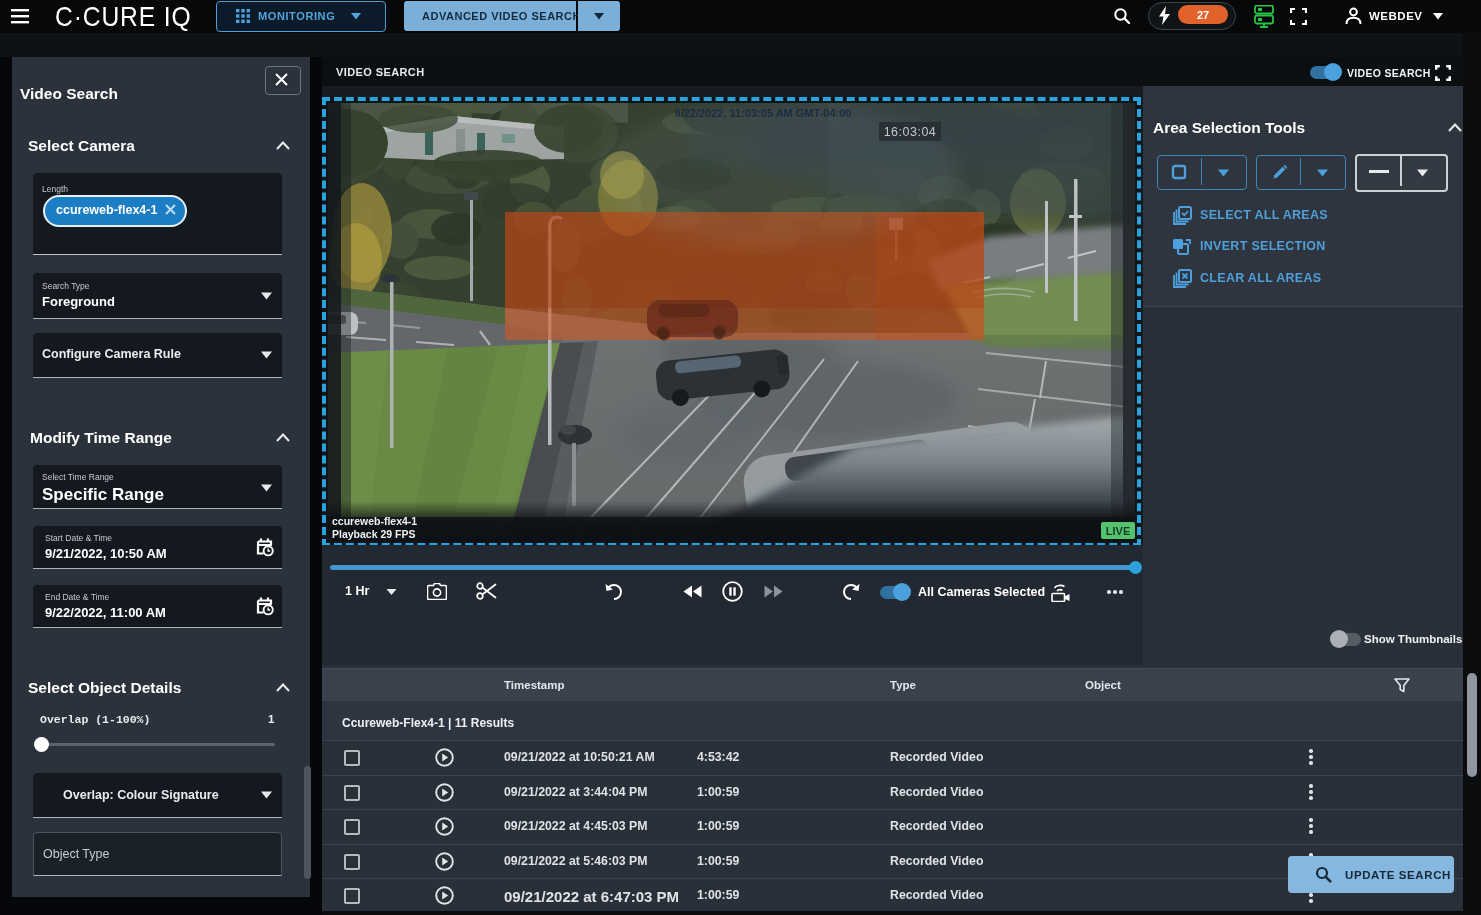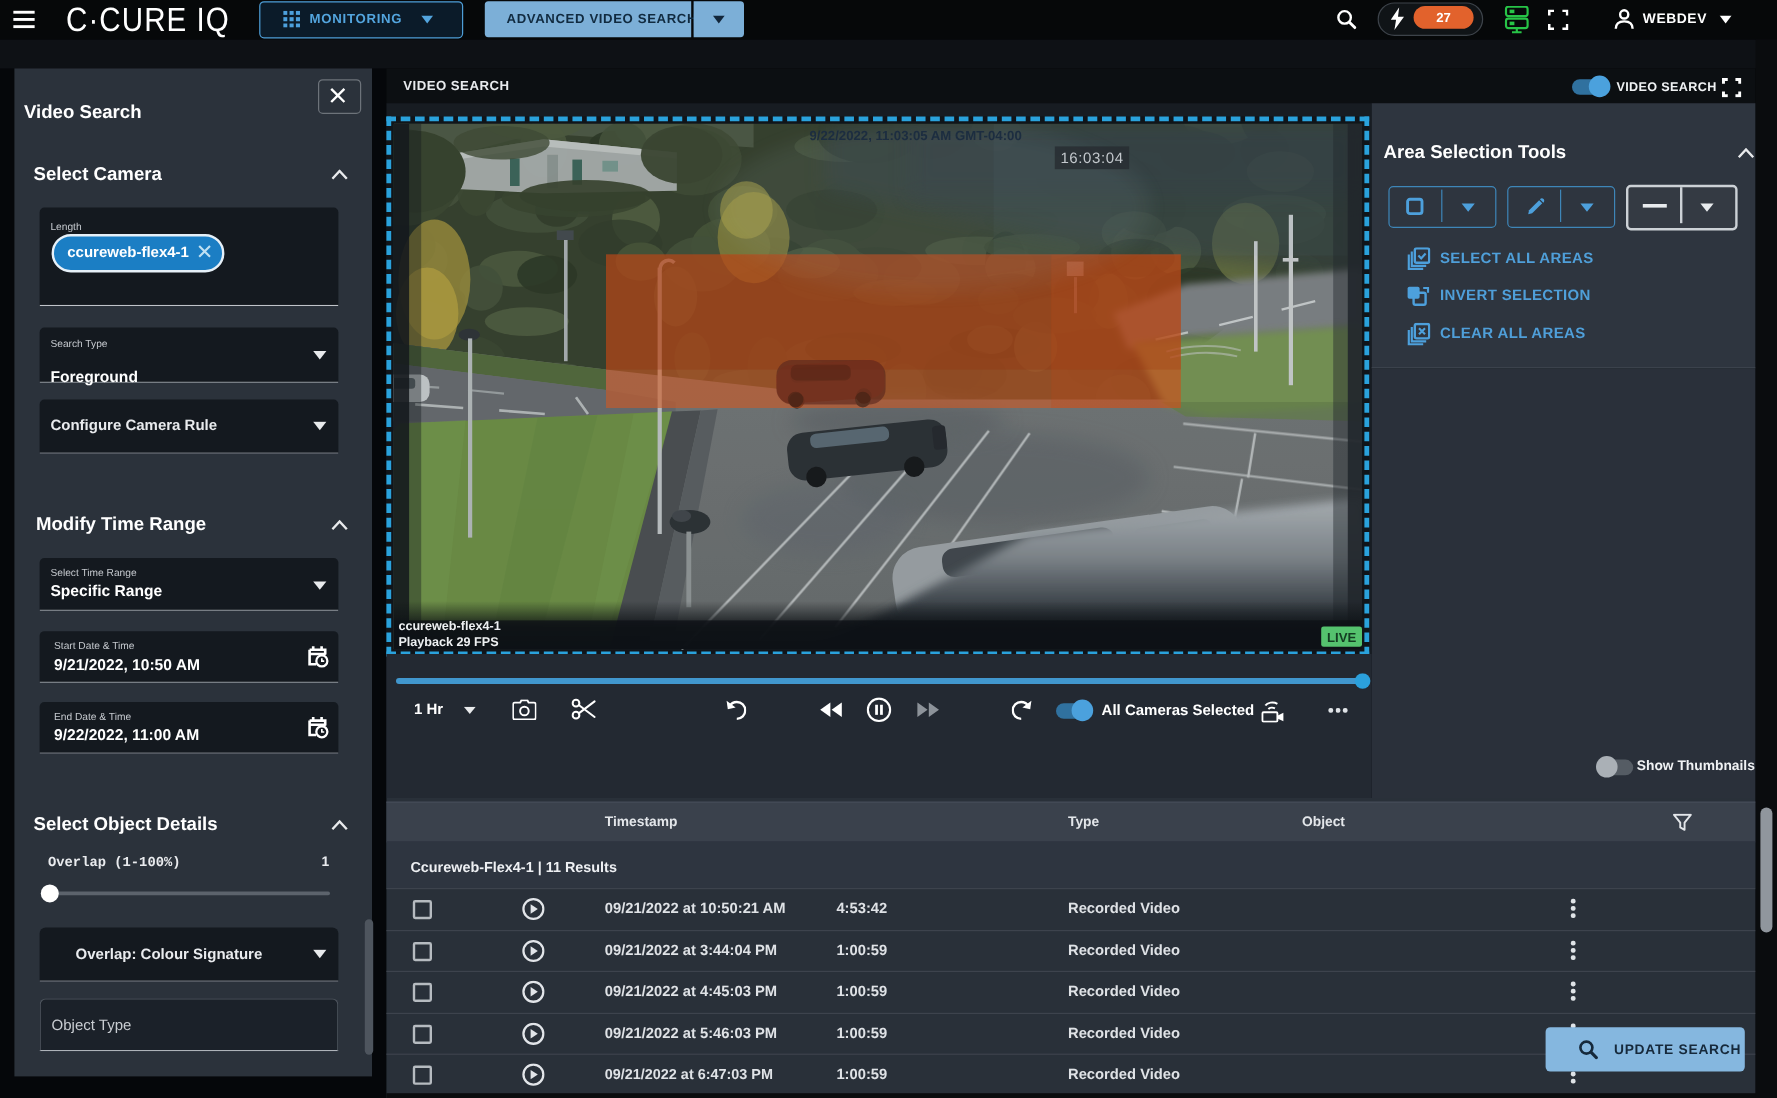--- a/index.html
+++ b/index.html
@@ -103,39 +103,39 @@
     <div class="abs" style="left:21px;top:116px;width:249px;height:81px;background:#14191f;border-radius:4px 4px 0 0;border-bottom:1px solid #c0c4c9;"></div>
     <div class="abs" style="left:30px;top:127px;font-size:8.5px;color:#c6cacf;">Length</div>
     <div class="abs" style="left:31px;top:138px;width:140px;height:28px;background:#1b7ec4;border:2px solid #e6f0f8;border-radius:16px;"></div>
     <div class="abs b" style="left:44px;top:146px;font-size:12.5px;color:#fff;">ccureweb-flex4-1</div>
     <svg class="abs" style="left:153px;top:147px;" width="11" height="11" viewBox="0 0 11 11">
         <path d="M1 1 L10 10 M10 1 L1 10" stroke="#bfe0f2" stroke-width="1.8"></path>
       </svg>
 
     <div class="abs" style="left:21px;top:216px;width:249px;height:45px;background:#14191f;border-radius:4px 4px 0 0;border-bottom:1px solid #aeb3b9;"></div>
     <div class="abs" style="left:30px;top:224px;font-size:8.5px;color:#c6cacf;">Search Type</div>
-    <div class="abs b" style="left:30px;top:237px;font-size:13px;color:#fff;margin-top:12px;">Foreground</div>
+    <div class="abs b" style="left:30px;top:237px;font-size:13px;color:#fff;">Foreground</div>
     <svg class="abs" style="left:248px;top:235px;" width="13" height="8" viewBox="0 0 13 8">
         <path d="M1 0.5 L12 0.5 L6.5 7.5 Z" fill="#e8eaec"></path>
       </svg>
 
     <div class="abs" style="left:21px;top:276px;width:249px;height:44px;background:#14191f;border-radius:4px 4px 0 0;border-bottom:1px solid #aeb3b9;"></div>
     <div class="abs b" style="left:30px;top:290px;font-size:12.5px;color:#e9ebee;">Configure Camera Rule</div>
     <svg class="abs" style="left:248px;top:294px;" width="13" height="8" viewBox="0 0 13 8">
         <path d="M1 0.5 L12 0.5 L6.5 7.5 Z" fill="#e8eaec"></path>
       </svg>
 
     <div class="abs b" style="left:18px;top:372px;font-size:15.5px;color:#fff;">Modify Time Range</div>
     <svg class="abs" style="left:264px;top:376px;" width="14" height="9" viewBox="0 0 14 9">
         <path d="M1 8 L7 1.5 L13 8" stroke="#e8eaec" stroke-width="2" fill="none"></path>
       </svg>
 
     <div class="abs" style="left:21px;top:408px;width:249px;height:43px;background:#14191f;border-radius:4px 4px 0 0;border-bottom:1px solid #aeb3b9;"></div>
     <div class="abs" style="left:30px;top:415px;font-size:8.5px;color:#c6cacf;">Select Time Range</div>
-    <div class="abs b" style="left:30px;top:428px;font-size:13px;color:#fff;text-align:center;">Specific Range</div>
+    <div class="abs b" style="left:30px;top:428px;font-size:17px;color:#fff;text-align:center;">Specific Range</div>
     <svg class="abs" style="left:248px;top:427px;" width="13" height="8" viewBox="0 0 13 8">
         <path d="M1 0.5 L12 0.5 L6.5 7.5 Z" fill="#e8eaec"></path>
       </svg>
 
     <div class="abs" style="left:21px;top:469px;width:249px;height:42px;background:#14191f;border-radius:4px 4px 0 0;border-bottom:1px solid #aeb3b9;"></div>
     <div class="abs" style="left:33px;top:476px;font-size:8.5px;color:#c6cacf;">Start Date &amp; Time</div>
     <div class="abs b" style="left:33px;top:489px;font-size:13px;color:#fff;">9/21/2022, 10:50 AM</div>
     <svg class="abs" style="left:243px;top:480px;" width="20" height="20" viewBox="0 0 20 20">
       <path d="M3 4.5 L16 4.5 L16 8.5 M3 4.5 L3 16.5 L8.5 16.5" fill="none" stroke="#fff" stroke-width="2.2"></path>
       <path d="M6 1.5 L6 5 M13 1.5 L13 5 M2.5 8 L16.5 8" stroke="#fff" stroke-width="2.2"></path>
@@ -639,21 +639,21 @@
   <div class="abs" style="left:890px;top:854px;font-size:12.3px;font-weight:bold;color:#dfe2e6;">Recorded Video</div>
   <div class="abs" style="left:1309px;top:853px;width:3.5px;height:3.5px;background:#dfe3e7;border-radius:50%;"></div>
   <div class="abs" style="left:1309px;top:859px;width:3.5px;height:3.5px;background:#dfe3e7;border-radius:50%;"></div>
   <div class="abs" style="left:1309px;top:865px;width:3.5px;height:3.5px;background:#dfe3e7;border-radius:50%;"></div>
   <div class="abs" style="left:322px;top:878px;width:1141px;height:1px;background:#3d434d;"></div>
   <div class="abs" style="left:344px;top:888px;width:12px;height:12px;border:2px solid #b6bbc0;border-radius:2px;"></div>
   <svg class="abs" style="left:435px;top:886px;" width="19" height="19" viewBox="0 0 19 19">
     <circle cx="9.5" cy="9.5" r="8.3" fill="none" stroke="#e2e5e9" stroke-width="1.9"></circle>
     <path d="M7.2 5.6 L13.2 9.5 L7.2 13.4 Z" fill="#e2e5e9"></path>
   </svg>
-  <div class="abs" style="left:504px;top:888px;font-size:12px;font-weight:bold;color:#dfe2e6;">09/21/2022 at 6:47:03 PM</div>
+  <div class="abs" style="left:504px;top:888px;font-size:15px;font-weight:bold;color:#dfe2e6;">09/21/2022 at 6:47:03 PM</div>
   <div class="abs" style="left:697px;top:888px;font-size:12.3px;font-weight:bold;color:#dfe2e6;">1:00:59</div>
   <div class="abs" style="left:890px;top:888px;font-size:12.3px;font-weight:bold;color:#dfe2e6;">Recorded Video</div>
   <div class="abs" style="left:1309px;top:887px;width:3.5px;height:3.5px;background:#dfe3e7;border-radius:50%;"></div>
   <div class="abs" style="left:1309px;top:893px;width:3.5px;height:3.5px;background:#dfe3e7;border-radius:50%;"></div>
   <div class="abs" style="left:1309px;top:899px;width:3.5px;height:3.5px;background:#dfe3e7;border-radius:50%;"></div>
 
   <div class="abs" style="left:1288px;top:856px;width:166px;height:37px;background:#85b7df;border-radius:4px;"></div>
   <svg class="abs" style="left:1315px;top:866px;" width="17" height="17" viewBox="0 0 17 17">
     <circle cx="7" cy="7" r="5" fill="none" stroke="#16293b" stroke-width="2.2"></circle>
     <line x1="10.8" y1="10.8" x2="15.3" y2="15.3" stroke="#16293b" stroke-width="2.6" stroke-linecap="round"></line>

